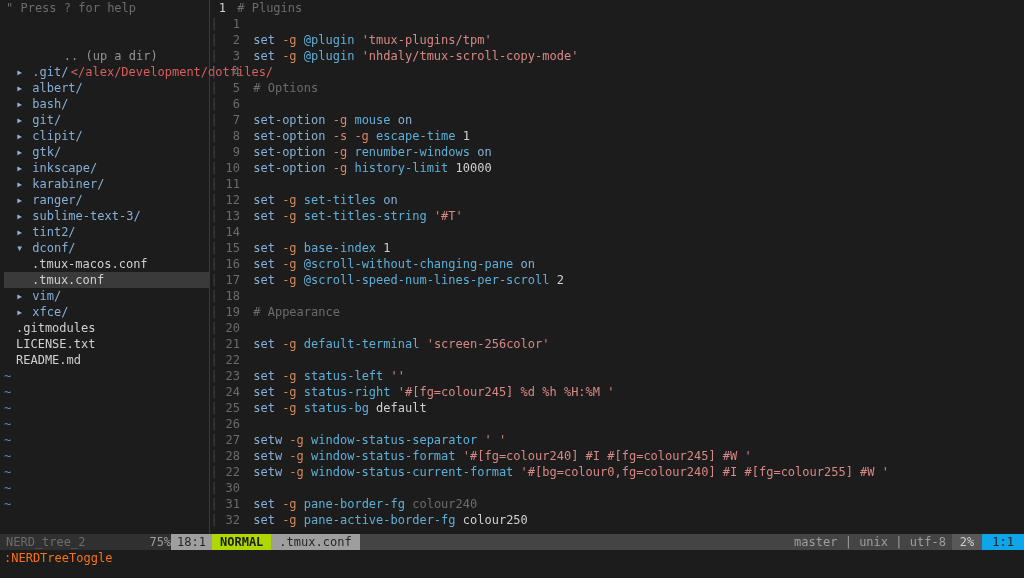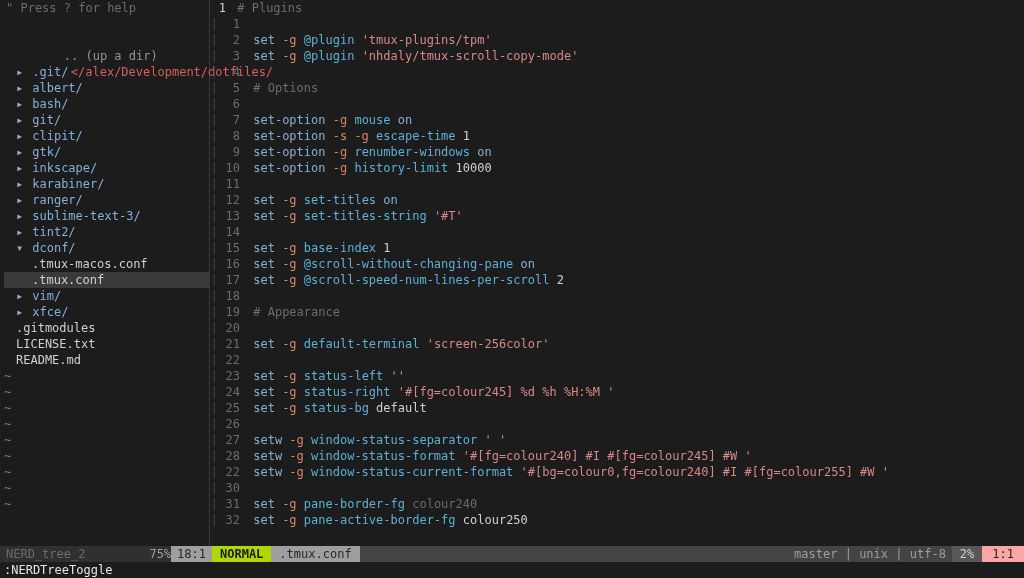--- a/index.html
+++ b/index.html
@@ -109,25 +109,25 @@
   }
   .sl-tree .name { flex:1; color:#6c6c6c; padding-left:6px;}
   .sl-tree .pct { color:#9e9e9e; padding-right:0;}
   .sl-tree .pos { background:#9e9e9e; color:#262626; padding:0 6px;}
   .sl-main { flex:1; display:flex; background:#444444;}
   .sl-mode { background:#afd700; color:#1c1c1c; padding:0 8px; font-weight:bold;}
   .sl-file { background:#9e9e9e; color:#262626; padding:0 8px;}
   .sl-spacer { flex:1; }
   .sl-right { color:#9e9e9e; padding-right:6px;}
   .sl-pct2 { background:#585858; color:#d0d0d0; padding:0 8px;}
-  .sl-pos2 { background:#fca5a5; color:#262626; padding:0 10px;}
+  .sl-pos2 { background:#0ea5e9; color:#262626; padding:0 10px;}
   .cmdline {
-    height: 16px;
+    height: 28px;
     background:#1c1c1c;
-    color:#e5e5e5;
+    color:#f97316;
     padding-left:4px;
   }
 </style>
 </head>
 <body>
 
 <div class="workspace">
 
   <div class="sidebar">
     <div class="sidebar-help">" Press ? for help</div>

